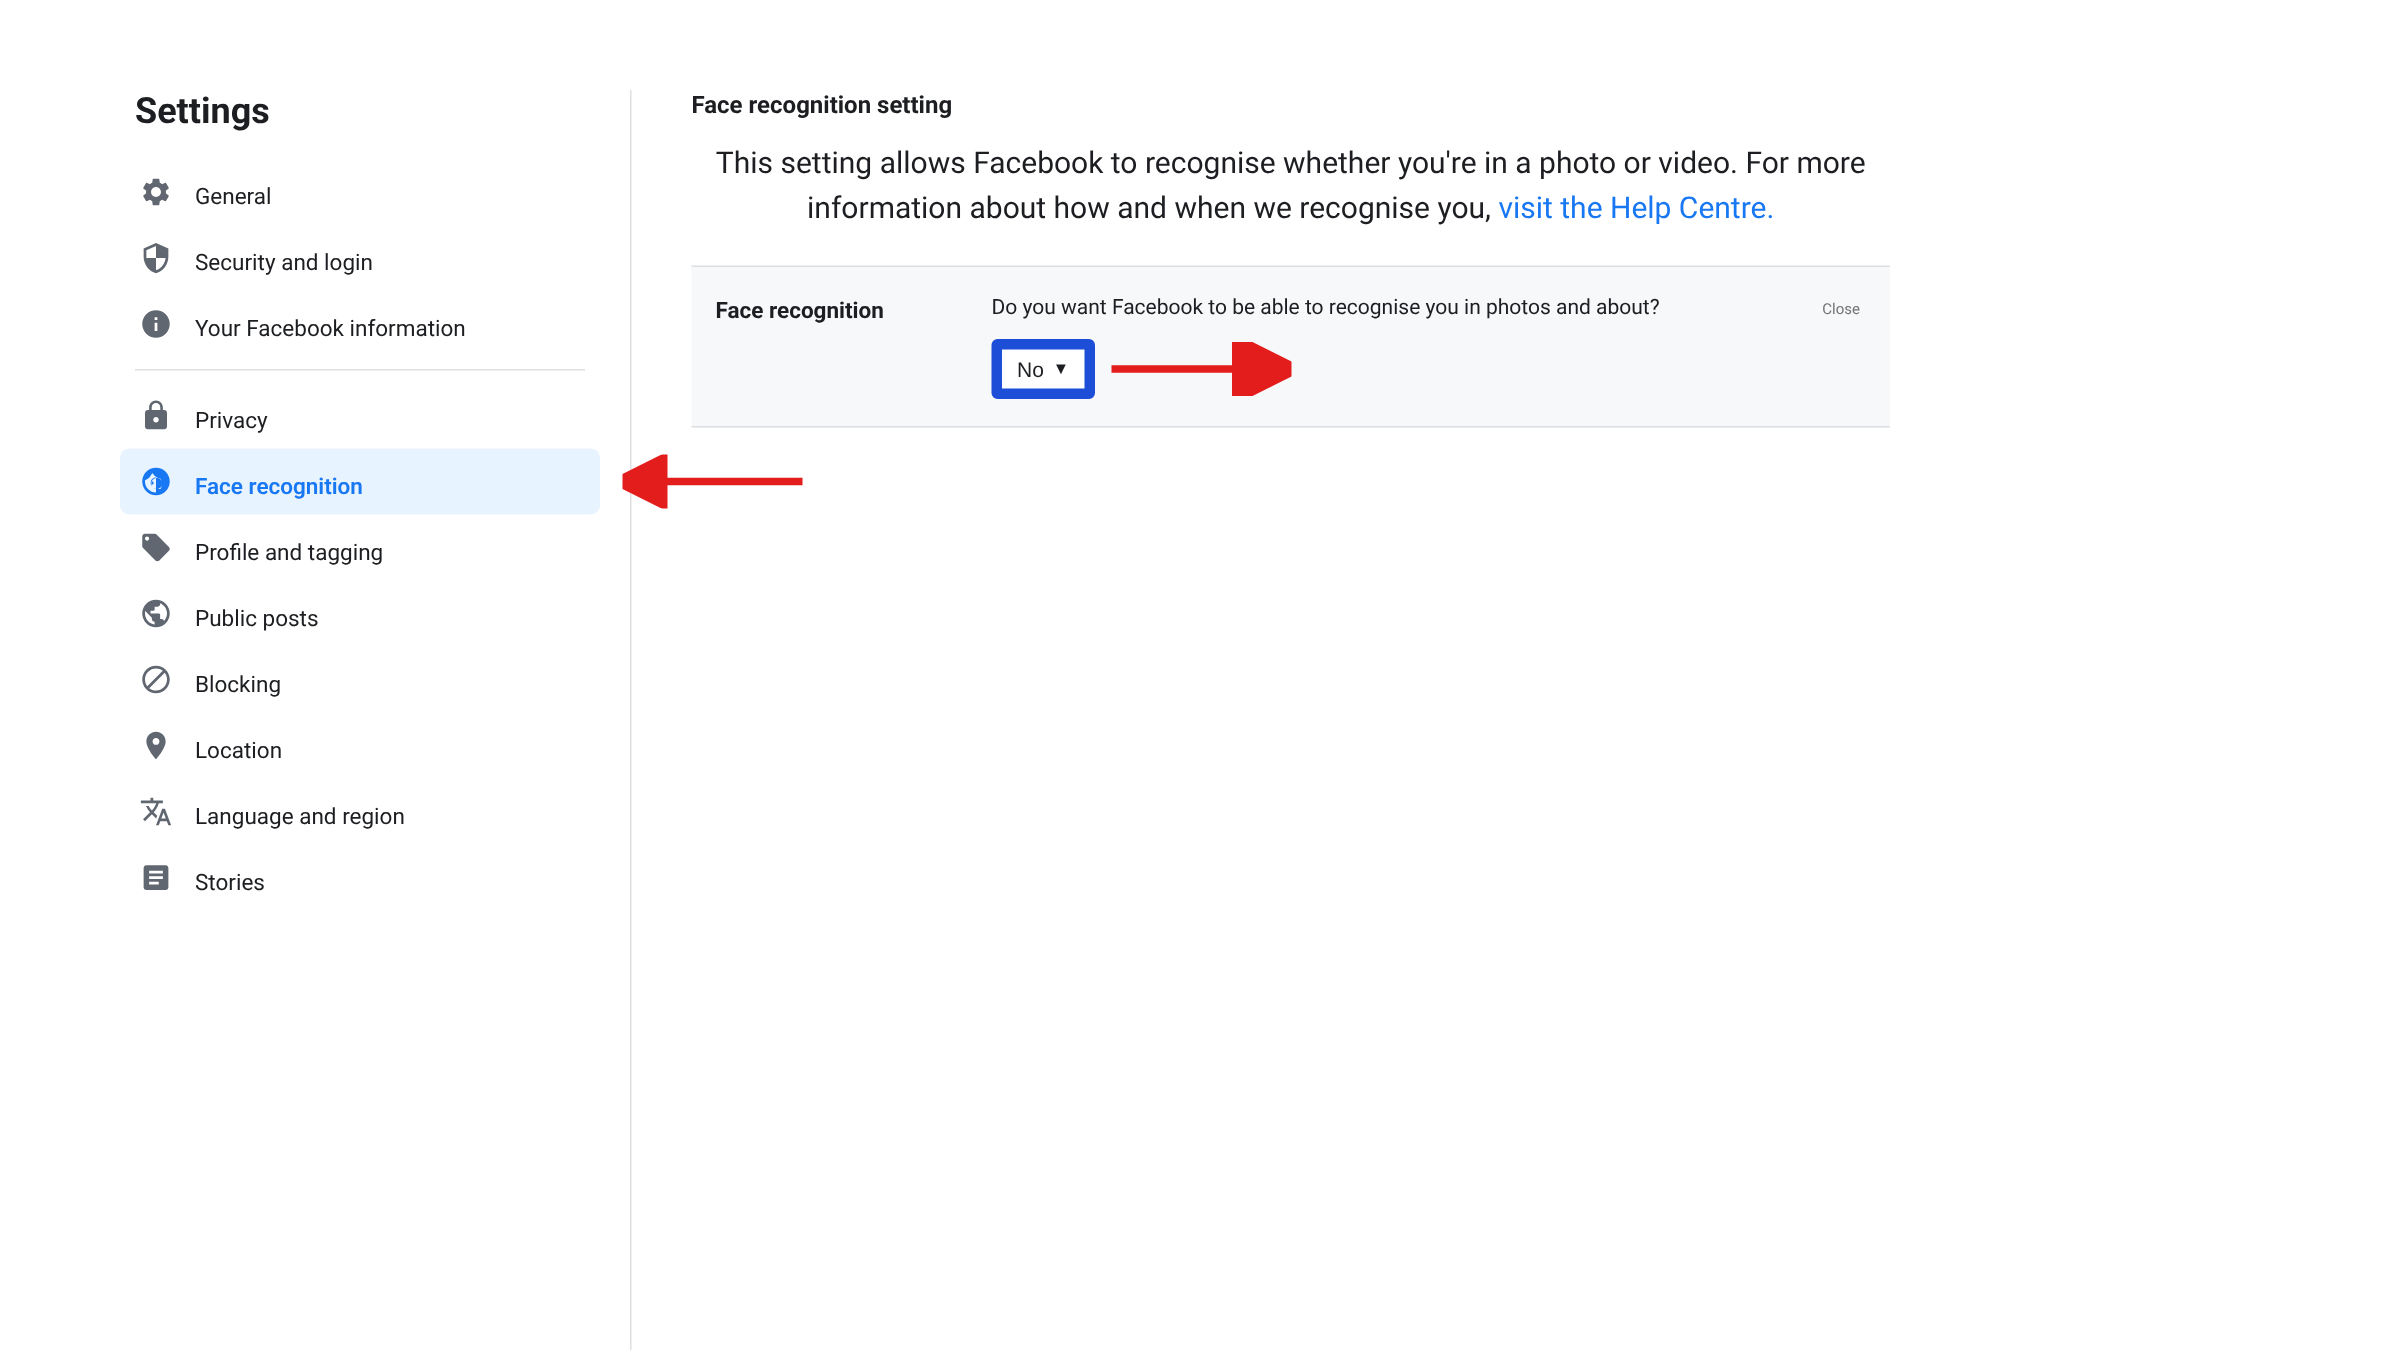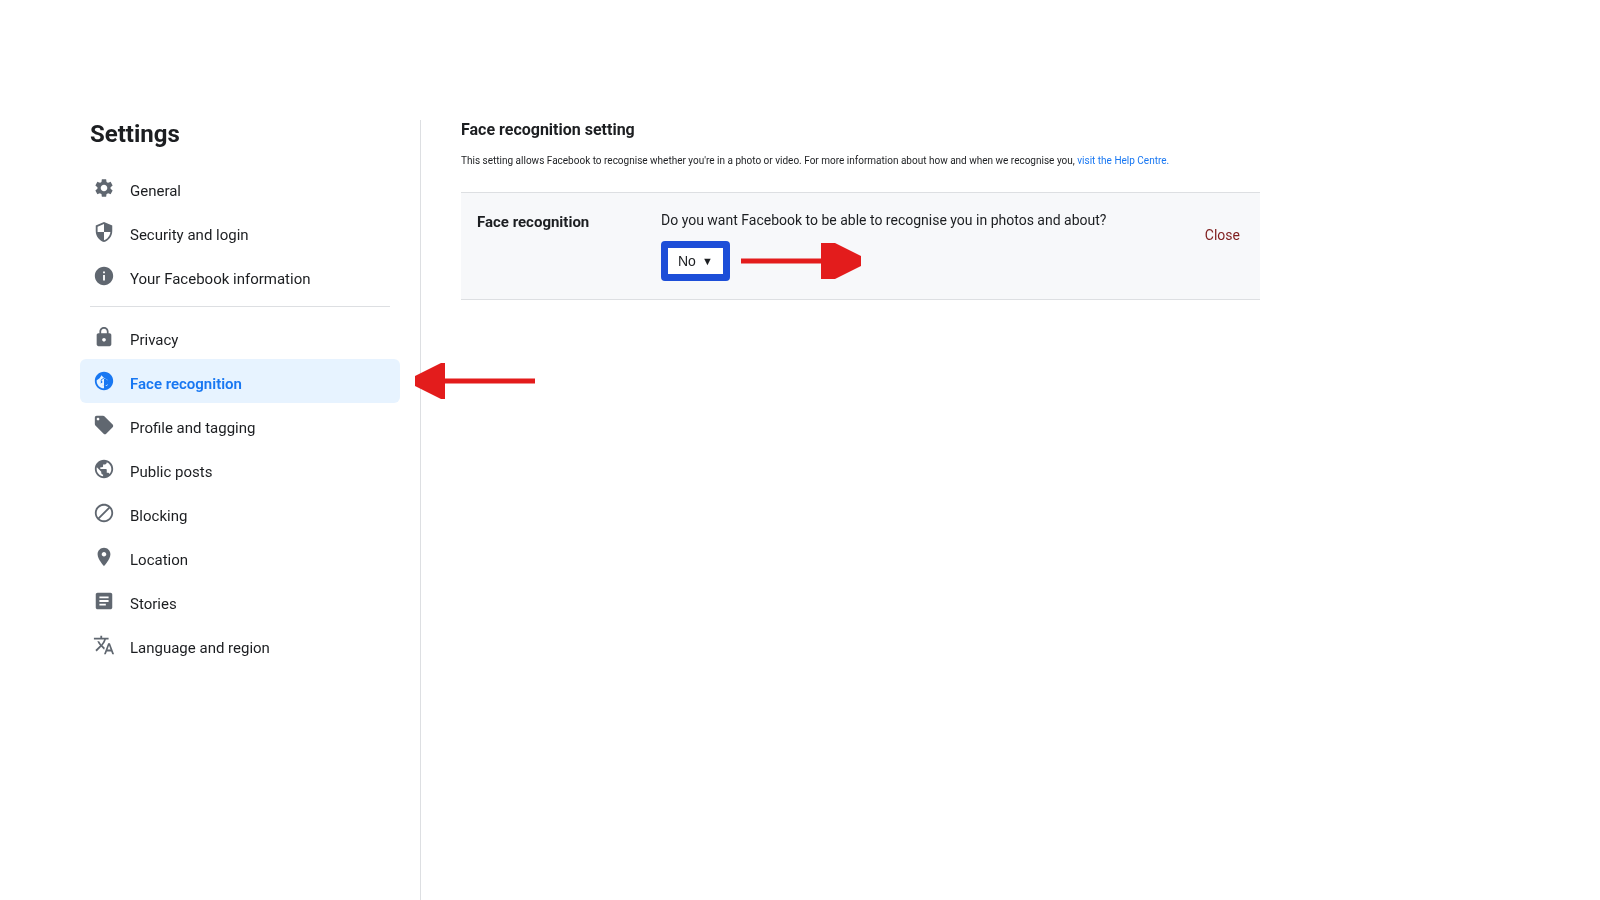--- a/index.html
+++ b/index.html
@@ -5,21 +5,21 @@
     * { box-sizing: border-box; margin: 0; padding: 0; }
     body {
       font-family: -apple-system, BlinkMacSystemFont, 'Segoe UI', Roboto, Helvetica, Arial, sans-serif;
       background: #fff;
       color: #1c1e21;
       font-size: 15px;
     }
     .page-wrapper {
       display: flex;
       min-height: 900px;
-      padding-top: 120px;
+      padding-top: 60px;
       padding-left: 80px;
     }
     
     .sidebar {
       width: 340px;
       flex-shrink: 0;
       padding-right: 20px;
     }
     .sidebar-title {
       font-size: 24px;
@@ -74,24 +74,25 @@
       border-left: 1px solid #dddfe2;
       max-width: 900px;
     }
     .content-title {
       font-size: 16px;
       font-weight: 700;
       color: #1c1e21;
       margin-bottom: 14px;
     }
     .content-description {
-      font-size: 10px;
+      font-size: 20px;
       color: #1c1e21;
       line-height: 1.5;
       margin-bottom: 24px;
+      text-align: center;
     }
     .content-description a {
       color: #1877f2;
       text-decoration: none;
     }
     .settings-row {
       display: flex;
       align-items: flex-start;
       padding: 18px 0;
       border-top: 1px solid #dddfe2;
@@ -115,23 +116,23 @@
     }
     .settings-row-question {
       font-size: 14px;
       color: #1c1e21;
       margin-bottom: 10px;
       line-height: 1.4;
     }
     .settings-row-close {
       position: absolute;
       right: 20px;
-      top: 16px;
-      color: #7f1d1d;
-      font-size: 14px;
+      top: 5px;
+      color: #737373;
+      font-size: 10px;
       cursor: pointer;
       font-weight: 400;
     }
     .dropdown-btn {
       display: inline-flex;
       align-items: center;
       gap: 6px;
       border: 7px solid #1d4ed8;
       border-radius: 4px;
       padding: 5px 10px;
@@ -245,33 +246,33 @@
         <svg viewBox="0 0 24 24">
             <path d="M12 2C8.13 2 5 5.13 5 9c0 5.25 7 13 7 13s7-7.75 7-13c0-3.87-3.13-7-7-7zm0 9.5c-1.38 0-2.5-1.12-2.5-2.5s1.12-2.5 2.5-2.5 2.5 1.12 2.5 2.5-1.12 2.5-2.5 2.5z"></path>
           </svg>
       </div>
       <span class="sidebar-item-label">Location</span>
     </div>
 
     <div class="sidebar-item">
       <div class="sidebar-icon">
         <svg viewBox="0 0 24 24">
+            <path d="M12.87 15.07l-2.54-2.51.03-.03c1.74-1.94 2.98-4.17 3.71-6.53H17V4h-7V2H8v2H1v1.99h11.17C11.5 7.92 10.44 9.75 9 11.35 8.07 10.32 7.3 9.19 6.69 8h-2c.73 1.63 1.73 3.17 2.98 4.56l-5.09 5.02L4 19l5-5 3.11 3.11.76-2.04zM18.5 10h-2L12 22h2l1.12-3h4.75L21 22h2l-4.5-12zm-2.62 7l1.62-4.33L19.12 17h-3.24z"></path>
+          </svg>
+      </div>
+      <span class="sidebar-item-label">Language and region</span>
+    </div>
+
+    <div class="sidebar-item">
+      <div class="sidebar-icon">
+        <svg viewBox="0 0 24 24">
             <path d="M19 3H5c-1.1 0-2 .9-2 2v14c0 1.1.9 2 2 2h14c1.1 0 2-.9 2-2V5c0-1.1-.9-2-2-2zm-5 14H7v-2h7v2zm3-4H7v-2h10v2zm0-4H7V7h10v2z"></path>
           </svg>
       </div>
       <span class="sidebar-item-label">Stories</span>
-    </div>
-
-    <div class="sidebar-item">
-      <div class="sidebar-icon">
-        <svg viewBox="0 0 24 24">
-            <path d="M12.87 15.07l-2.54-2.51.03-.03c1.74-1.94 2.98-4.17 3.71-6.53H17V4h-7V2H8v2H1v1.99h11.17C11.5 7.92 10.44 9.75 9 11.35 8.07 10.32 7.3 9.19 6.69 8h-2c.73 1.63 1.73 3.17 2.98 4.56l-5.09 5.02L4 19l5-5 3.11 3.11.76-2.04zM18.5 10h-2L12 22h2l1.12-3h4.75L21 22h2l-4.5-12zm-2.62 7l1.62-4.33L19.12 17h-3.24z"></path>
-          </svg>
-      </div>
-      <span class="sidebar-item-label">Language and region</span>
     </div>
   </div>
 
   <div class="main-content">
     <h1 class="content-title">Face recognition setting</h1>
     <p class="content-description">
       <span>This setting allows Facebook to recognise whether you're in a photo or video. For more information about how and when we recognise you, </span><a href="#">visit the Help Centre.</a>
     </p>
 
     <div class="settings-row">

